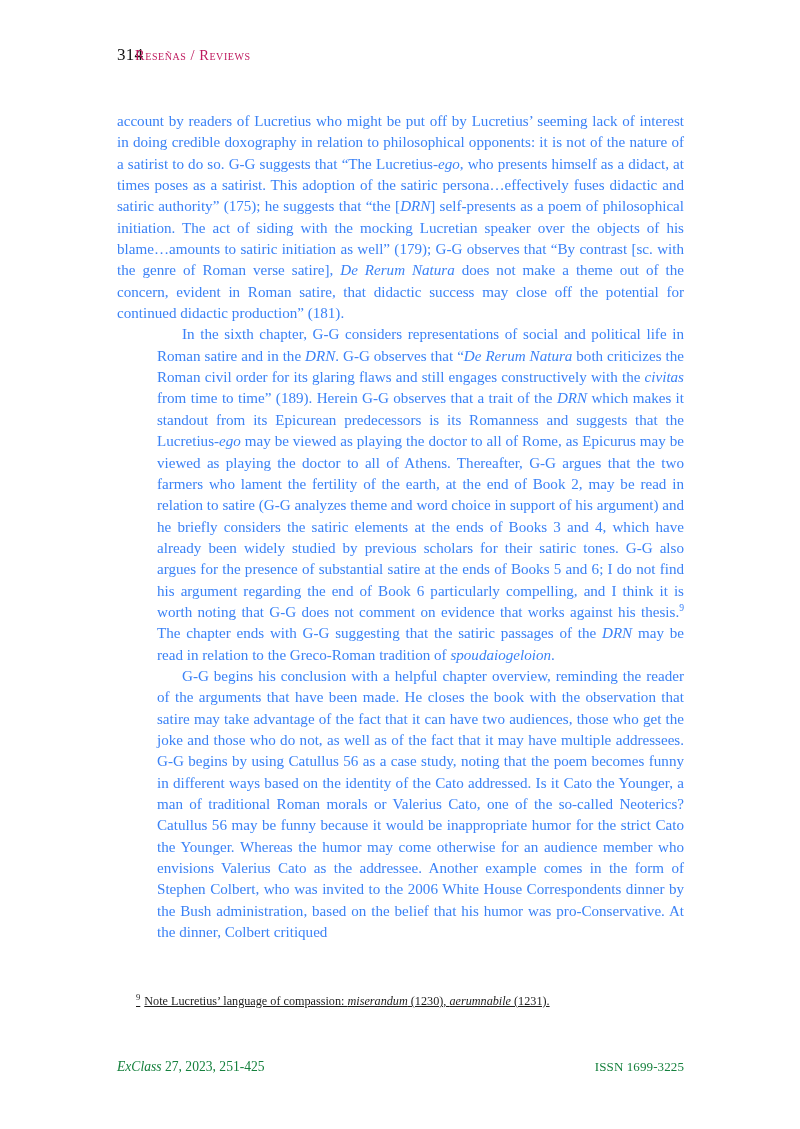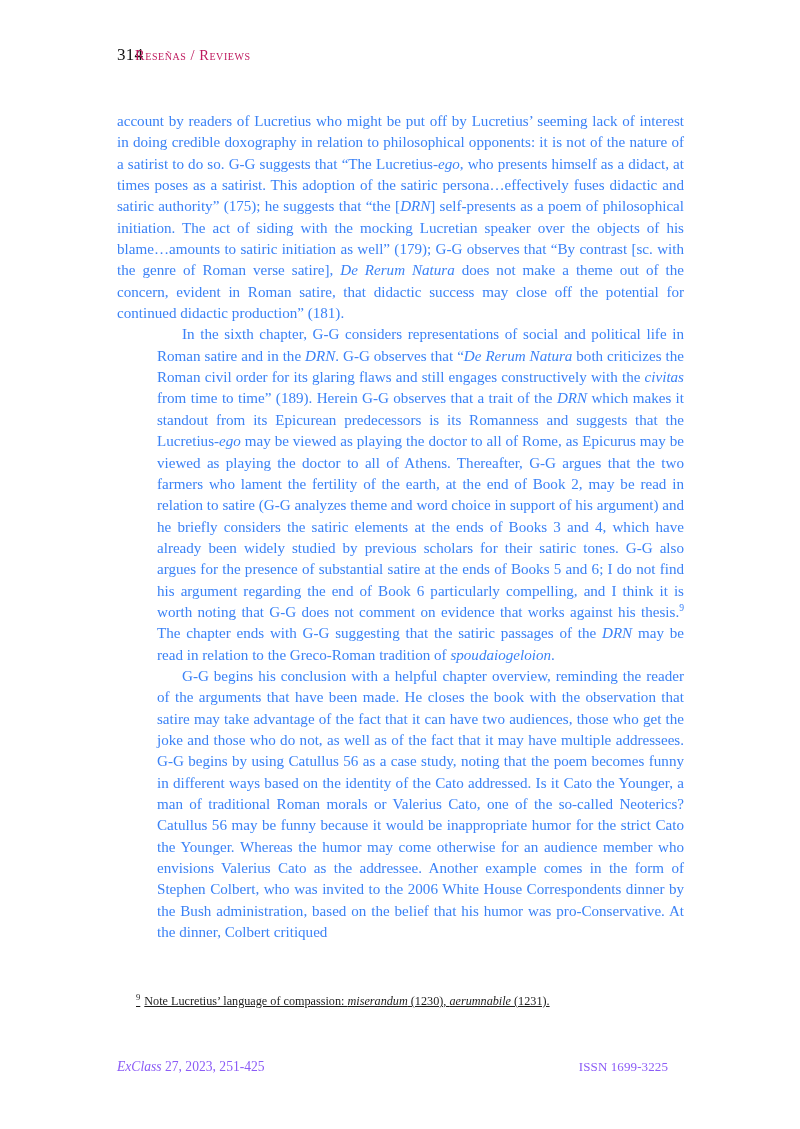--- a/index.html
+++ b/index.html
@@ -114,31 +114,31 @@
 
   
   .footer {
     position: absolute;
     left: 117px;
     top: 1057px;
     width: 567px;
     height: 20px;
     font-size: 13.6px;
     line-height: 20px;
-    color: #8b5cf6;
+    color: #15803d;
   }
   .footer-left {
     position: absolute;
     left: 0;
     top: 0;
     white-space: nowrap;
   }
   .footer-right {
     position: absolute;
-    right: 16px;
+    right: 0;
     top: 0;
     white-space: nowrap;
     font-size: 13px;
     letter-spacing: 0.1px;
   }
 </style>
 </head>
 <body>
 
 <div class="page">

